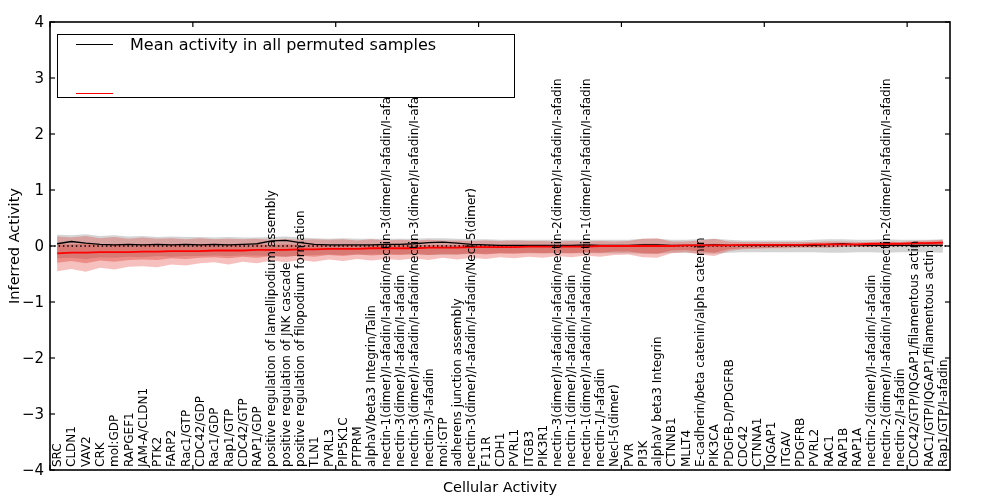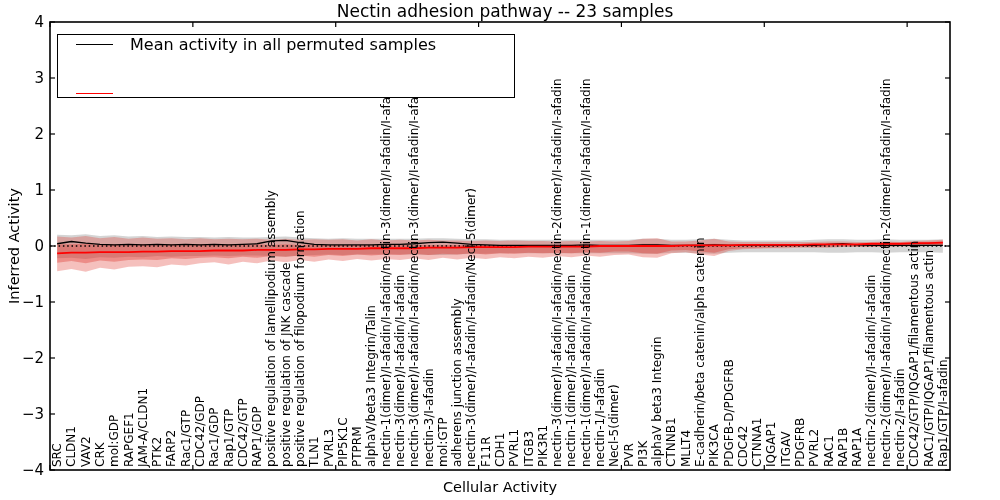--- a/index.html
+++ b/index.html
@@ -20,21 +20,20 @@
           border:1.8px solid #000;z-index:6;display:flex;flex-direction:column;
           justify-content:space-evenly;gap:35px;}
   .legend-row{display:flex;align-items:center;height:28px;}
   .legend-line{width:37px;height:0;border-top:1.7px solid #000;margin-left:18px;margin-right:17px;flex:none;}
   .legend-text{font-size:16px;white-space:nowrap;}
 </style>
 </head>
 <body>
 
 <div class="figure">
-  <div class="title">Nectin adhesion pathway -- 23 samples</div>
 
   <svg class="plot" id="plot-svg" width="1000" height="500">
       <polygon points="57.142857142857146,234.8 71.42857142857143,235.36 85.71428571428572,234.24 100,235.92 114.28571428571429,235.36 128.57142857142856,236.48 142.85714285714286,235.92 157.14285714285714,237.04 171.42857142857144,236.48 185.71428571428572,237.04 200,237.04 214.28571428571428,237.6 228.57142857142858,237.04 242.85714285714286,237.6 257.1428571428571,237.6 271.42857142857144,237.04 285.7142857142857,236.48 300,237.6 314.2857142857143,238.16 328.57142857142856,238.72 342.85714285714283,238.16 357.14285714285717,238.72 371.42857142857144,238.72 385.7142857142857,238.72 400,238.72 414.2857142857143,238.72 428.57142857142856,238.16 442.85714285714283,238.16 457.14285714285717,238.72 471.42857142857144,239.28 485.7142857142857,239.28 500,239.84 514.2857142857142,239.84 528.5714285714286,239.84 542.8571428571429,239.84 557.1428571428571,239.84 571.4285714285714,239.84 585.7142857142857,239.84 600,239.84 614.2857142857143,239.84 628.5714285714286,239.84 642.8571428571429,238.72 657.1428571428571,238.72 671.4285714285714,239.84 685.7142857142857,239.84 700,239.28 714.2857142857143,238.72 728.5714285714286,239.84 742.8571428571429,240.4 757.1428571428571,240.4 771.4285714285714,240.4 785.7142857142857,240.4 800,240.4 814.2857142857143,239.84 828.5714285714286,239.28 842.8571428571429,239.28 857.1428571428571,239.84 871.4285714285714,239.84 885.7142857142857,239.28 900,239.84 914.2857142857143,239.84 928.5714285714286,239.84 942.8571428571429,239.28 942.8571428571429,252.72 928.5714285714286,252.16 914.2857142857143,252.16 900,252.16 885.7142857142857,252.72 871.4285714285714,252.16 857.1428571428571,252.16 842.8571428571429,252.72 828.5714285714286,252.72 814.2857142857143,252.16 800,252.16 785.7142857142857,252.16 771.4285714285714,252.16 757.1428571428571,252.16 742.8571428571429,252.16 728.5714285714286,252.72 714.2857142857143,253.84 700,253.28 685.7142857142857,252.72 671.4285714285714,252.72 657.1428571428571,253.84 642.8571428571429,253.84 628.5714285714286,253.28 614.2857142857143,253.28 600,253.28 585.7142857142857,253.28 571.4285714285714,253.28 557.1428571428571,253.28 542.8571428571429,253.28 528.5714285714286,253.28 514.2857142857142,253.28 500,253.28 485.7142857142857,253.84 471.42857142857144,253.84 457.14285714285717,254.4 442.85714285714283,254.96 428.57142857142856,254.96 414.2857142857143,254.4 400,254.4 385.7142857142857,254.4 371.42857142857144,254.4 357.14285714285717,254.4 342.85714285714283,254.96 328.57142857142856,254.4 314.2857142857143,254.96 300,255.52 285.7142857142857,256.64 271.42857142857144,256.08 257.1428571428571,255.52 242.85714285714286,255.52 228.57142857142858,256.08 214.28571428571428,255.52 200,256.08 185.71428571428572,256.08 171.42857142857144,256.64 157.14285714285714,256.08 142.85714285714286,257.2 128.57142857142856,256.64 114.28571428571429,257.76 100,257.2 85.71428571428572,258.88 71.42857142857143,257.76 57.142857142857146,258.32" fill="rgba(160,160,160,0.45)" stroke="none"></polygon>
       <polygon points="57.142857142857146,236.48 71.42857142857143,237.6 85.71428571428572,235.92 100,238.16 114.28571428571429,237.04 128.57142857142856,238.72 142.85714285714286,237.6 157.14285714285714,238.72 171.42857142857144,238.16 185.71428571428572,239.28 200,238.16 214.28571428571428,239.28 228.57142857142858,238.72 242.85714285714286,239.28 257.1428571428571,238.72 271.42857142857144,239.84 285.7142857142857,238.72 300,239.84 314.2857142857143,239.28 328.57142857142856,239.84 342.85714285714283,239.28 357.14285714285717,240.4 371.42857142857144,239.28 385.7142857142857,240.4 400,239.84 414.2857142857143,240.4 428.57142857142856,239.84 442.85714285714283,240.4 457.14285714285717,240.4 471.42857142857144,240.96 485.7142857142857,240.4 500,240.96 514.2857142857142,240.4 528.5714285714286,240.96 542.8571428571429,240.96 557.1428571428571,241.52 571.4285714285714,240.96 585.7142857142857,241.52 600,240.96 614.2857142857143,241.52 628.5714285714286,240.96 642.8571428571429,238.72 657.1428571428571,238.16 671.4285714285714,241.52 685.7142857142857,241.52 700,240.4 714.2857142857143,238.72 728.5714285714286,241.52 742.8571428571429,242.08 757.1428571428571,242.08 771.4285714285714,242.08 785.7142857142857,242.08 800,242.08 814.2857142857143,242.08 828.5714285714286,241.52 842.8571428571429,241.52 857.1428571428571,242.08 871.4285714285714,242.08 885.7142857142857,241.52 900,242.08 914.2857142857143,240.96 928.5714285714286,240.4 942.8571428571429,239.84 942.8571428571429,246 928.5714285714286,246 914.2857142857143,246.56 900,246.56 885.7142857142857,246.56 871.4285714285714,247.12 857.1428571428571,247.12 842.8571428571429,247.12 828.5714285714286,247.68 814.2857142857143,247.68 800,247.68 785.7142857142857,248.24 771.4285714285714,248.24 757.1428571428571,248.8 742.8571428571429,249.36 728.5714285714286,251.04 714.2857142857143,256.08 700,254.4 685.7142857142857,252.16 671.4285714285714,253.28 657.1428571428571,257.76 642.8571428571429,257.2 628.5714285714286,254.4 614.2857142857143,254.96 600,256.64 585.7142857142857,255.52 571.4285714285714,257.2 557.1428571428571,256.08 542.8571428571429,257.76 528.5714285714286,256.64 514.2857142857142,258.32 500,257.2 485.7142857142857,258.88 471.42857142857144,257.76 457.14285714285717,259.44 442.85714285714283,257.76 428.57142857142856,260 414.2857142857143,258.32 400,260 385.7142857142857,258.88 371.42857142857144,260.56 357.14285714285717,258.88 342.85714285714283,261.12 328.57142857142856,259.44 314.2857142857143,261.68 300,260 285.7142857142857,262.24 271.42857142857144,260.56 257.1428571428571,263.36 242.85714285714286,261.68 228.57142857142858,264.48 214.28571428571428,262.24 200,263.36 185.71428571428572,265.6 171.42857142857144,264.48 157.14285714285714,267.28 142.85714285714286,266.16 128.57142857142856,266.72 114.28571428571429,269.52 100,267.84 85.71428571428572,271.76 71.42857142857143,268.96 57.142857142857146,271.2" fill="rgba(222,45,38,0.30)" stroke="none"></polygon>
       <polygon points="57.142857142857146,244.32 71.42857142857143,244.32 85.71428571428572,243.76 100,244.88 114.28571428571429,244.32 128.57142857142856,244.88 142.85714285714286,244.32 157.14285714285714,244.88 171.42857142857144,244.32 185.71428571428572,244.88 200,244.32 214.28571428571428,244.88 228.57142857142858,244.32 242.85714285714286,244.88 257.1428571428571,244.32 271.42857142857144,244.88 285.7142857142857,244.32 300,244.88 314.2857142857143,244.32 328.57142857142856,244.88 342.85714285714283,244.88 357.14285714285717,244.88 371.42857142857144,244.88 385.7142857142857,244.88 400,244.88 414.2857142857143,244.88 428.57142857142856,244.88 442.85714285714283,244.88 457.14285714285717,244.88 471.42857142857144,244.88 485.7142857142857,244.88 500,244.88 514.2857142857142,244.88 528.5714285714286,244.88 542.8571428571429,244.88 557.1428571428571,244.88 571.4285714285714,244.88 585.7142857142857,244.88 600,244.88 614.2857142857143,244.88 628.5714285714286,244.88 642.8571428571429,243.76 657.1428571428571,243.76 671.4285714285714,244.88 685.7142857142857,244.88 700,244.32 714.2857142857143,243.76 728.5714285714286,244.32 742.8571428571429,244.32 757.1428571428571,244.32 771.4285714285714,244.32 785.7142857142857,244.32 800,244.32 814.2857142857143,243.76 828.5714285714286,243.76 842.8571428571429,243.76 857.1428571428571,243.76 871.4285714285714,243.2 885.7142857142857,243.2 900,243.2 914.2857142857143,242.64 928.5714285714286,242.08 942.8571428571429,241.52 942.8571428571429,245.44 928.5714285714286,245.44 914.2857142857143,246 900,246 885.7142857142857,246.56 871.4285714285714,246.56 857.1428571428571,246.56 842.8571428571429,246.56 828.5714285714286,247.12 814.2857142857143,247.12 800,247.12 785.7142857142857,247.12 771.4285714285714,247.68 757.1428571428571,247.68 742.8571428571429,248.24 728.5714285714286,249.36 714.2857142857143,252.72 700,251.6 685.7142857142857,249.92 671.4285714285714,250.48 657.1428571428571,253.84 642.8571428571429,253.28 628.5714285714286,251.6 614.2857142857143,251.6 600,252.72 585.7142857142857,252.16 571.4285714285714,253.28 557.1428571428571,252.72 542.8571428571429,253.28 528.5714285714286,252.72 514.2857142857142,253.84 500,253.28 485.7142857142857,254.4 471.42857142857144,253.28 457.14285714285717,254.4 442.85714285714283,253.84 428.57142857142856,254.96 414.2857142857143,253.84 400,254.96 385.7142857142857,254.4 371.42857142857144,255.52 357.14285714285717,254.4 342.85714285714283,256.08 328.57142857142856,254.96 314.2857142857143,256.64 300,255.52 285.7142857142857,256.64 271.42857142857144,256.08 257.1428571428571,257.76 242.85714285714286,256.64 228.57142857142858,258.32 214.28571428571428,257.2 200,257.76 185.71428571428572,258.88 171.42857142857144,258.32 157.14285714285714,260 142.85714285714286,259.44 128.57142857142856,260 114.28571428571429,261.68 100,260.56 85.71428571428572,263.36 71.42857142857143,261.12 57.142857142857146,262.8" fill="rgba(222,45,38,0.35)" stroke="none"></polygon>
       <line x1="50" y1="246" x2="950" y2="246" stroke="#000000" stroke-width="1.3" stroke-dasharray="1.5 2.8"></line>
       <polyline points="57.142857142857146,243.76 71.42857142857143,241.52 85.71428571428572,243.2 100,244.32 114.28571428571429,244.88 128.57142857142856,244.32 142.85714285714286,244.88 157.14285714285714,244.32 171.42857142857144,244.88 185.71428571428572,244.32 200,244.88 214.28571428571428,244.32 228.57142857142858,244.88 242.85714285714286,244.32 257.1428571428571,243.76 271.42857142857144,240.96 285.7142857142857,240.4 300,242.64 314.2857142857143,244.32 328.57142857142856,244.88 342.85714285714283,244.88 357.14285714285717,244.88 371.42857142857144,244.88 385.7142857142857,244.32 400,244.32 414.2857142857143,243.76 428.57142857142856,242.64 442.85714285714283,242.08 457.14285714285717,243.2 471.42857142857144,244.32 485.7142857142857,244.88 500,245.44 514.2857142857142,245.44 528.5714285714286,245.44 542.8571428571429,245.44 557.1428571428571,245.44 571.4285714285714,245.44 585.7142857142857,244.88 600,245.44 614.2857142857143,245.44 628.5714285714286,245.44 642.8571428571429,244.88 657.1428571428571,244.88 671.4285714285714,245.44 685.7142857142857,245.44 700,245.44 714.2857142857143,244.88 728.5714285714286,245.44 742.8571428571429,245.44 757.1428571428571,245.44 771.4285714285714,245.44 785.7142857142857,245.44 800,245.44 814.2857142857143,245.44 828.5714285714286,244.32 842.8571428571429,243.76 857.1428571428571,244.88 871.4285714285714,245.44 885.7142857142857,245.44 900,245.44 914.2857142857143,245.44 928.5714285714286,245.44 942.8571428571429,245.44" fill="none" stroke="#000000" stroke-width="1.3"></polyline>
       <polyline points="57.142857142857146,253.28 71.42857142857143,252.72 85.71428571428572,252.72 100,252.16 114.28571428571429,252.16 128.57142857142856,252.16 142.85714285714286,251.6 157.14285714285714,251.6 171.42857142857144,251.04 185.71428571428572,251.04 200,251.04 214.28571428571428,250.48 228.57142857142858,250.48 242.85714285714286,250.48 257.1428571428571,249.92 271.42857142857144,249.92 285.7142857142857,249.92 300,249.36 314.2857142857143,249.36 328.57142857142856,248.8 342.85714285714283,248.8 357.14285714285717,248.8 371.42857142857144,248.24 385.7142857142857,248.24 400,248.24 414.2857142857143,248.24 428.57142857142856,247.68 442.85714285714283,247.68 457.14285714285717,247.68 471.42857142857144,247.12 485.7142857142857,247.12 500,247.12 514.2857142857142,247.12 528.5714285714286,246.56 542.8571428571429,246.56 557.1428571428571,246.56 571.4285714285714,246.56 585.7142857142857,246.56 600,246 614.2857142857143,246 628.5714285714286,246 642.8571428571429,246 657.1428571428571,246 671.4285714285714,246 685.7142857142857,245.44 700,245.44 714.2857142857143,245.44 728.5714285714286,245.44 742.8571428571429,244.88 757.1428571428571,244.88 771.4285714285714,244.88 785.7142857142857,244.88 800,244.88 814.2857142857143,244.32 828.5714285714286,244.32 842.8571428571429,244.32 857.1428571428571,244.32 871.4285714285714,243.76 885.7142857142857,243.76 900,243.76 914.2857142857143,243.2 928.5714285714286,243.2 942.8571428571429,242.64" fill="none" stroke="#ff0000" stroke-width="1.8"></polyline>
       <rect x="50" y="22" width="900" height="448" fill="none" stroke="#000" stroke-width="1.6"></rect>
       <line x1="50" y1="22" x2="55" y2="22" stroke="#000" stroke-width="1.2"></line>

